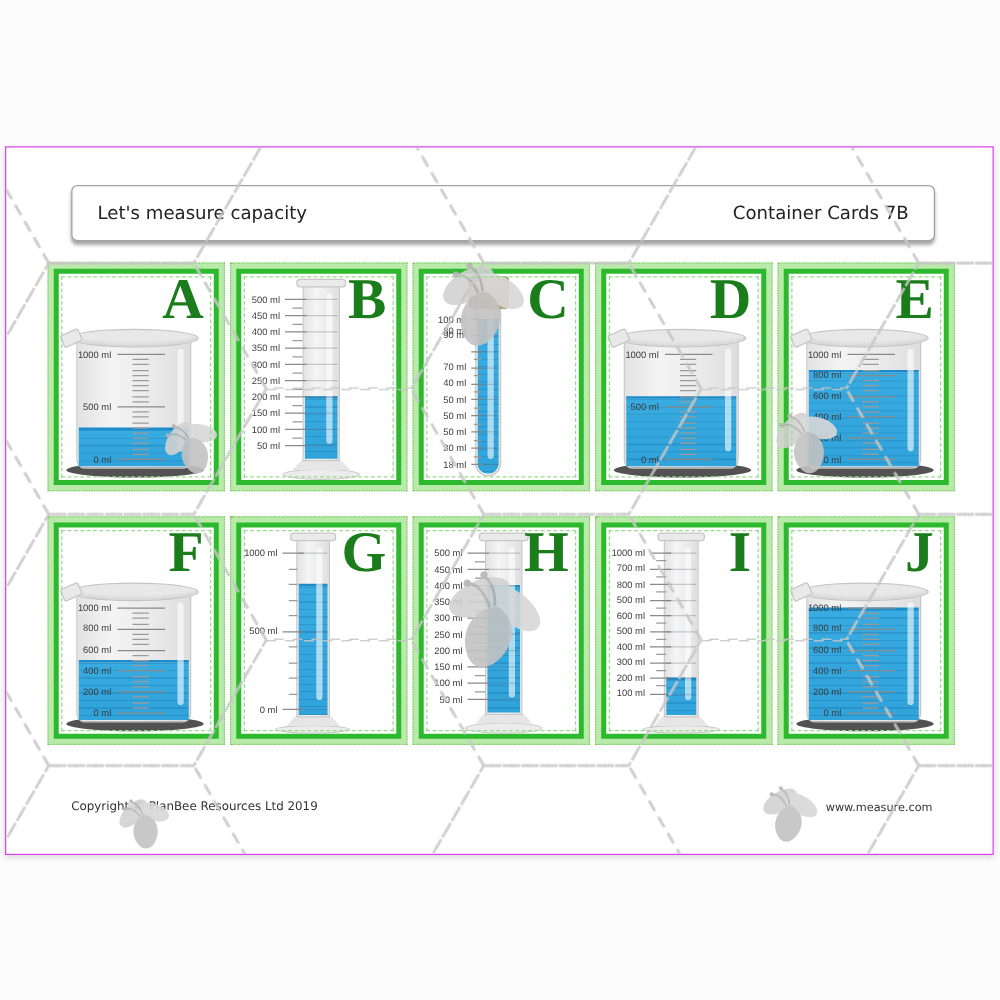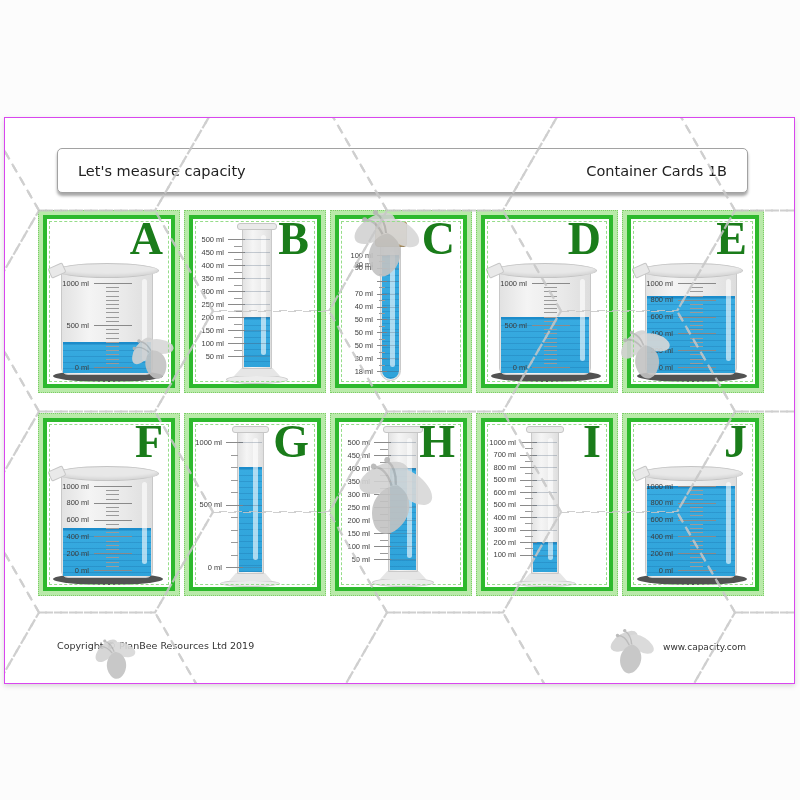--- a/index.html
+++ b/index.html
@@ -56,21 +56,21 @@
   .website{position:absolute;right:48px;top:524px;font-size:9px;color:#333;z-index:5;}
 </style>
 </head>
 <body>
 
 <div class="canvas">
   <div class="page">
 
     <div class="header">
       <span>Let's measure capacity</span>
-      <span>Container Cards 1B</span>
+      <span>Container Cards 7B</span>
     </div>
 
     <div class="cards">
       <div class="card-frame">
           <div class="card-green">
             <div class="card-face">
               <span class="letter">A</span>
               <div class="bshadow" style="left: 6px; top: 151px; width: 110px; height: 12px;"></div>
               <div class="glass" style="left: 14px; top: 52px; width: 92px; height: 104px;"></div>
               <div class="rim" style="left: 8px; top: 44px; width: 104px; height: 15px;"></div>
@@ -529,21 +529,21 @@
               <div class="tick minor" style="left: 59px; top: 139.6px; width: 13px; height: 1px;"></div>
               <div class="tick minor" style="left: 59px; top: 143.8px; width: 13px; height: 1px;"></div>
               <div class="slabel" style="left: 0px; top: 143.5px; width: 44px; height: 9px;">0 ml</div>
               <div class="tick" style="left: 47px; top: 148px; width: 38px; height: 1px;"></div>
             </div>
           </div>
         </div>
     </div>
 
     <span class="copyright">Copyright © PlanBee Resources Ltd 2019</span>
-    <span class="website">www.capacity.com</span>
+    <span class="website">www.measure.com</span>
     <div class="bee foot-bee-left"><svg viewBox="0 0 100 100" width="52" height="52" style="transform: rotate(-8deg);">
           <ellipse cx="36" cy="34" rx="27" ry="14" transform="rotate(-38 36 34)" fill="#d2d2d2"></ellipse>
           <ellipse cx="67" cy="36" rx="25" ry="13" transform="rotate(26 67 36)" fill="#d8d8d8"></ellipse>
           <path d="M52 38 C 71 44 75 66 63 82 C 55 93 43 93 37 82 C 27 66 33 44 52 38 Z" fill="#c3c3c3"></path>
           <path d="M46 40 C 40 30 32 24 24 25" stroke="#b5b5b5" stroke-width="2.5" fill="none"></path>
           <path d="M50 38 C 48 28 44 20 36 16" stroke="#b5b5b5" stroke-width="2.5" fill="none"></path>
           <circle cx="23" cy="25" r="3" fill="#b5b5b5"></circle>
           <circle cx="35" cy="15" r="3" fill="#b5b5b5"></circle>
         </svg></div>
     <div class="bee foot-bee-right"><svg viewBox="0 0 100 100" width="56" height="56" style="transform: rotate(6deg);">

